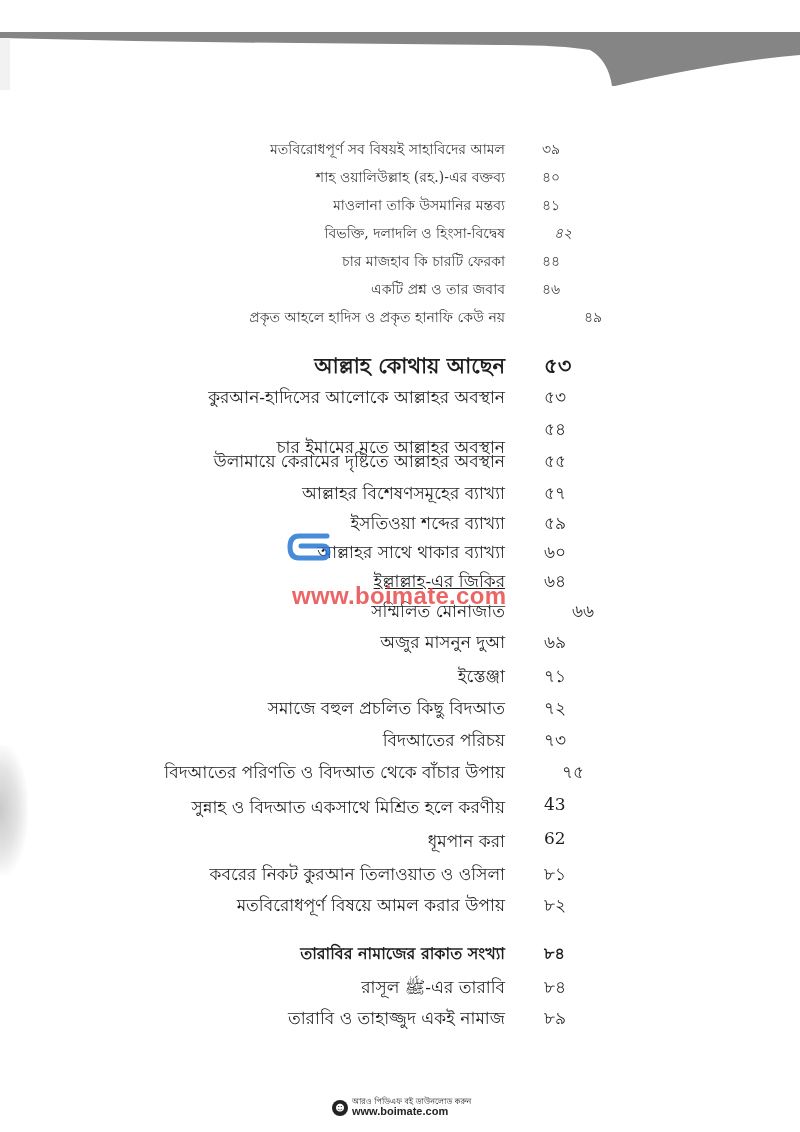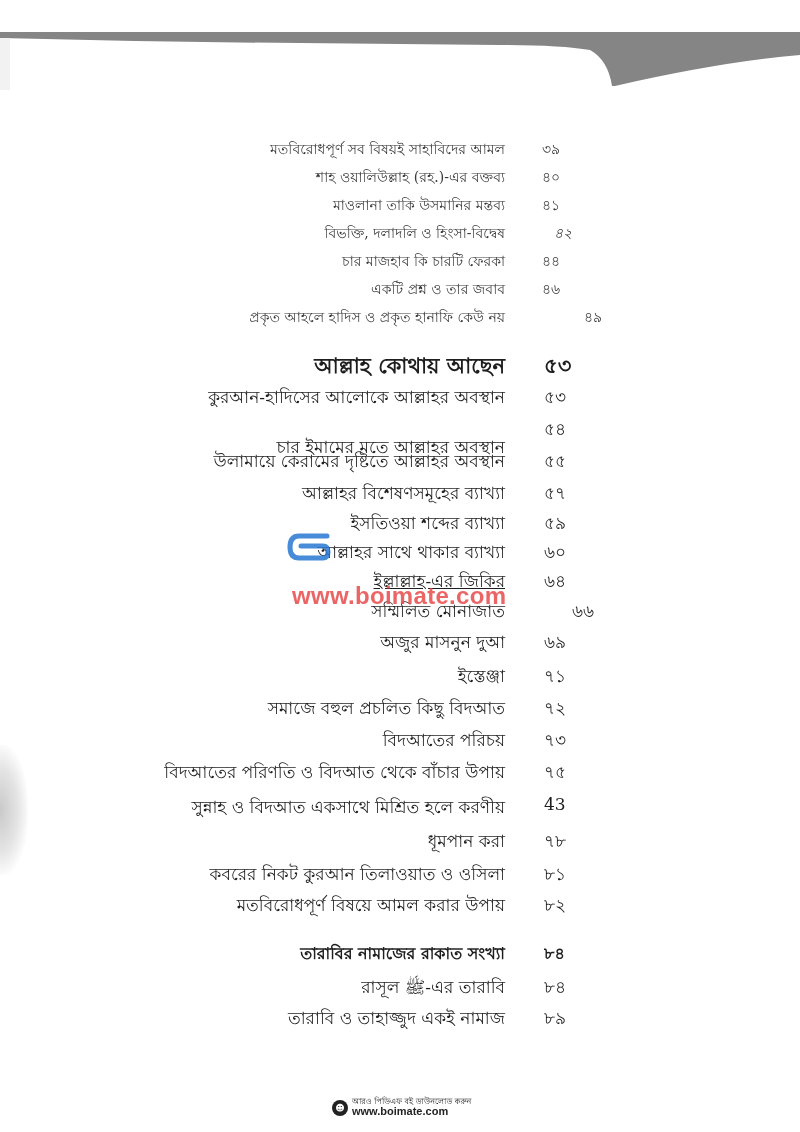--- a/index.html
+++ b/index.html
@@ -199,29 +199,29 @@
     <div class="toc-row-wrap" style="position: absolute; left: 0px; top: 695px; width: 800px;">
       <span class="toc-title sz-m" style="position: absolute; right: 295px; white-space: nowrap;">সমাজে বহুল প্রচলিত কিছু বিদআত</span>
       <span class="toc-page sz-m" style="position: absolute; left: 544px;">৭২</span>
     </div>
     <div class="toc-row-wrap" style="position: absolute; left: 0px; top: 727px; width: 800px;">
       <span class="toc-title sz-m" style="position: absolute; right: 295px; white-space: nowrap;">বিদআতের পরিচয়</span>
       <span class="toc-page sz-m" style="position: absolute; left: 544px;">৭৩</span>
     </div>
     <div class="toc-row-wrap" style="position: absolute; left: 0px; top: 759px; width: 800px;">
       <span class="toc-title sz-m" style="position: absolute; right: 295px; white-space: nowrap;">বিদআতের পরিণতি ও বিদআত থেকে বাঁচার উপায়</span>
-      <span class="toc-page sz-m" style="position: absolute; left: 544px;">৭৫</span>
+      <span class="toc-page sz-m" style="position: absolute; left: 544px; text-align: right;">৭৫</span>
     </div>
     <div class="toc-row-wrap" style="position: absolute; left: 0px; top: 794px; width: 800px;">
       <span class="toc-title sz-m" style="position: absolute; right: 295px; white-space: nowrap;">সুন্নাহ ও বিদআত একসাথে মিশ্রিত হলে করণীয়</span>
       <span class="toc-page sz-m" style="position: absolute; left: 544px;">43</span>
     </div>
     <div class="toc-row-wrap" style="position: absolute; left: 0px; top: 828px; width: 800px;">
       <span class="toc-title sz-m" style="position: absolute; right: 295px; white-space: nowrap;">ধূমপান করা</span>
-      <span class="toc-page sz-m" style="position: absolute; left: 544px;">৭৮</span>
+      <span class="toc-page sz-m" style="position: absolute; left: 544px;">62</span>
     </div>
     <div class="toc-row-wrap" style="position: absolute; left: 0px; top: 861px; width: 800px;">
       <span class="toc-title sz-m" style="position: absolute; right: 295px; white-space: nowrap;">কবরের নিকট কুরআন তিলাওয়াত ও ওসিলা</span>
       <span class="toc-page sz-m" style="position: absolute; left: 544px;">৮১</span>
     </div>
     <div class="toc-row-wrap" style="position: absolute; left: 0px; top: 892px; width: 800px;">
       <span class="toc-title sz-m" style="position: absolute; right: 295px; white-space: nowrap;">মতবিরোধপূর্ণ বিষয়ে আমল করার উপায়</span>
       <span class="toc-page sz-m" style="position: absolute; left: 544px;">৮২</span>
     </div>
     <div class="toc-row-wrap" style="position: absolute; left: 0px; top: 941px; width: 800px;">

